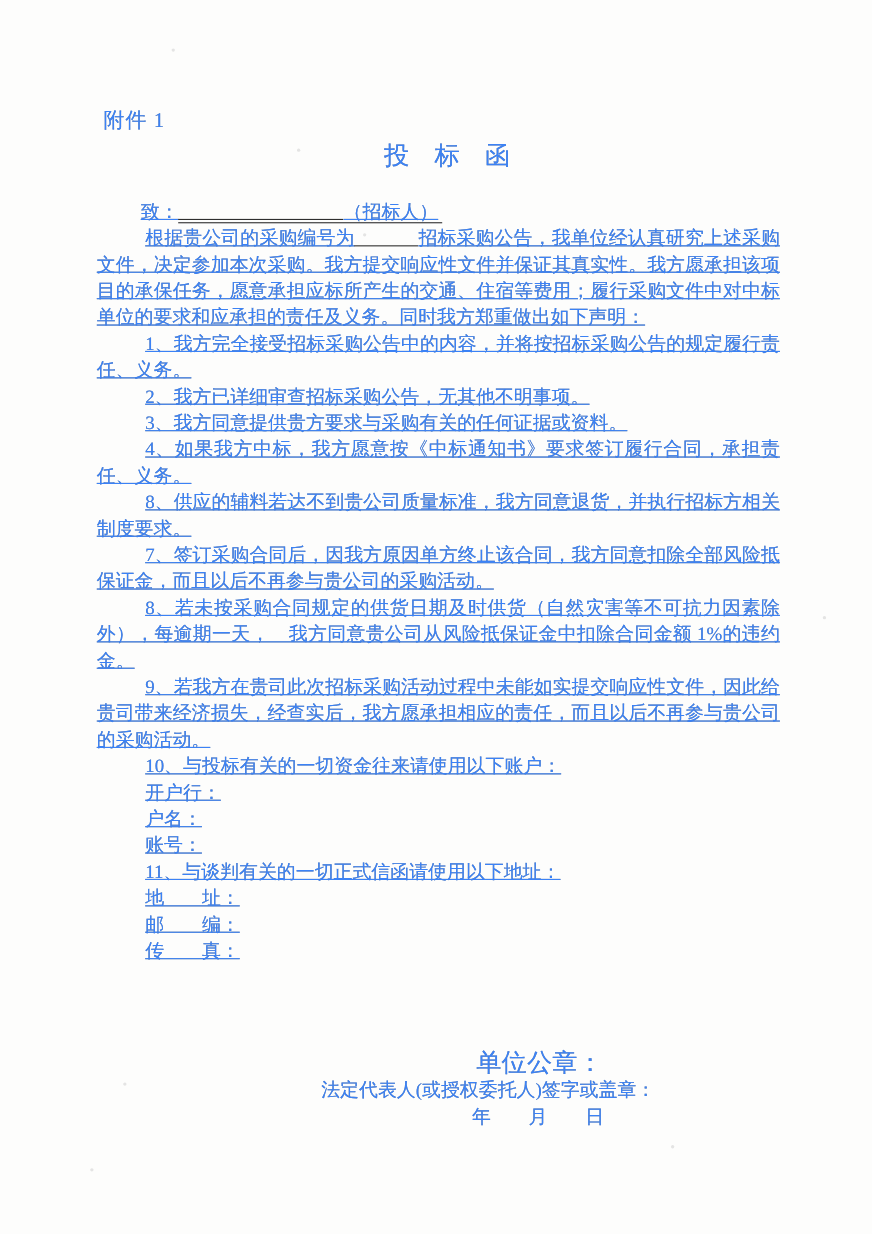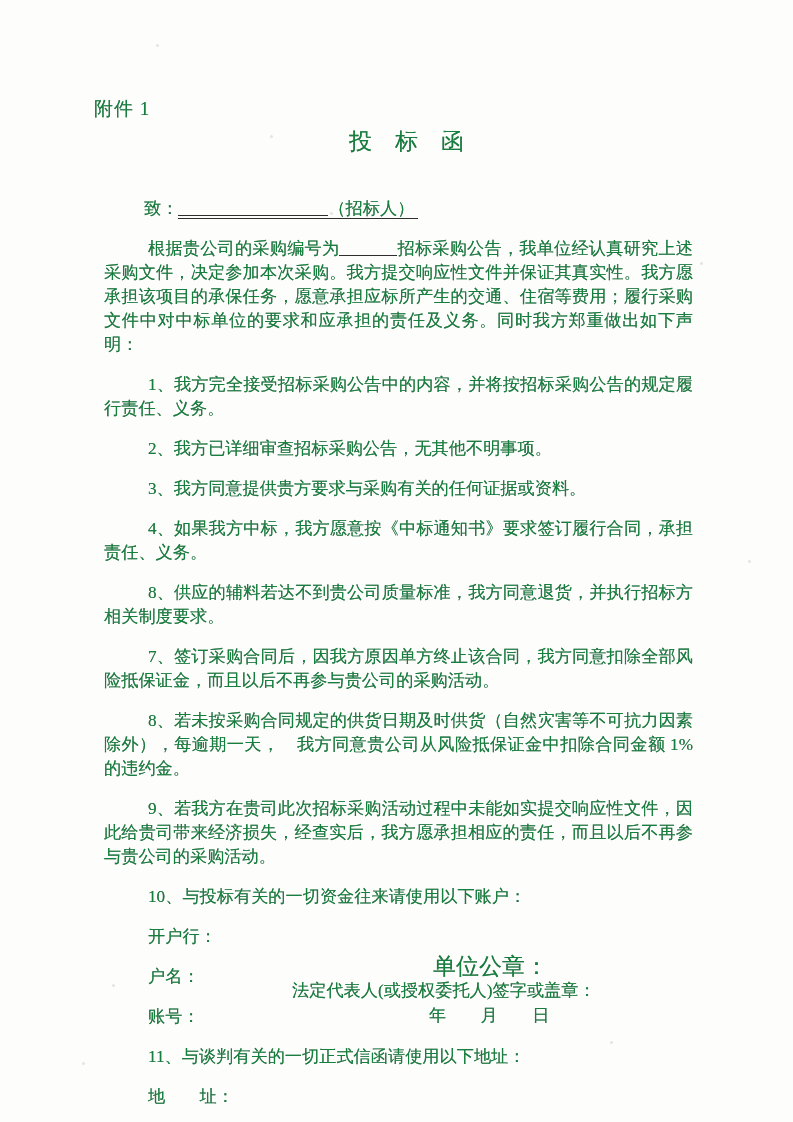--- a/index.html
+++ b/index.html
@@ -2,39 +2,39 @@
 <html><head>
 <meta charset="utf-8">
 <style>
   html,body{margin:0;padding:0;background:#e8e8e8;}
   .page{
     position:relative;
     width:793px;height:1122px;
     margin:0 auto;
     background:#fdfdfc;
     font-family:"Liberation Serif","DejaVu Serif",serif;
-    color:#15803d;
+    color:#3b82f6;
     overflow:hidden;
     text-shadow:0 0 .4px rgba(40,40,40,.55);
   }
   .attachment{
     position:absolute;left:94px;top:96px;
     font-size:19px;letter-spacing:1px;
   }
   .doc-title{
     position:absolute;left:0;right:0;top:126px;
     text-align:center;text-indent:20px;
     font-size:23px;
   }
   .body-text{
     position:absolute;left:88px;top:181px;width:621px;
     font-size:17.2px;line-height:24px;
     text-align:justify;
   }
-  .body-text p{margin:16px;}
+  .body-text p{margin:0;text-decoration:underline;}
   .salutation{text-indent:40px;}
   .indent{text-indent:44px;}
   .blank{
     display:inline-block;
     border-bottom:1.2px solid #2e2e2e;
     height:16px;vertical-align:-2px;
   }
   .blank-recipient{width:150px;}
   .blank-number{width:58px;}
   .underlined{

